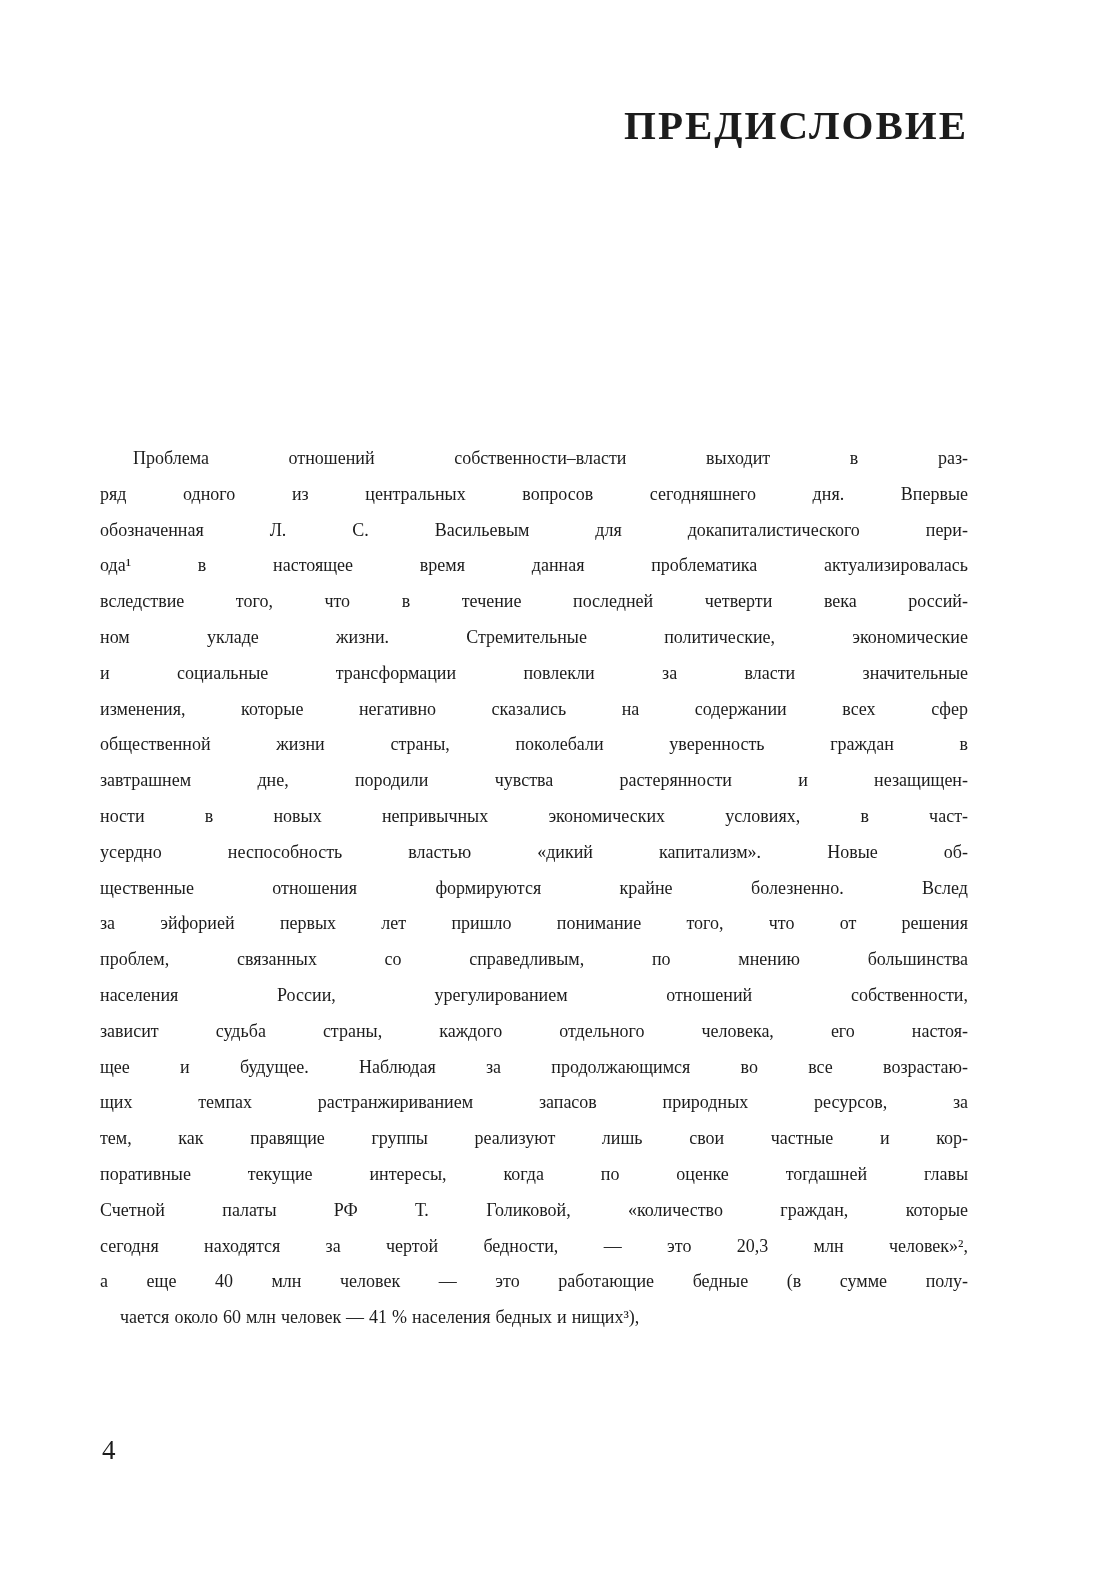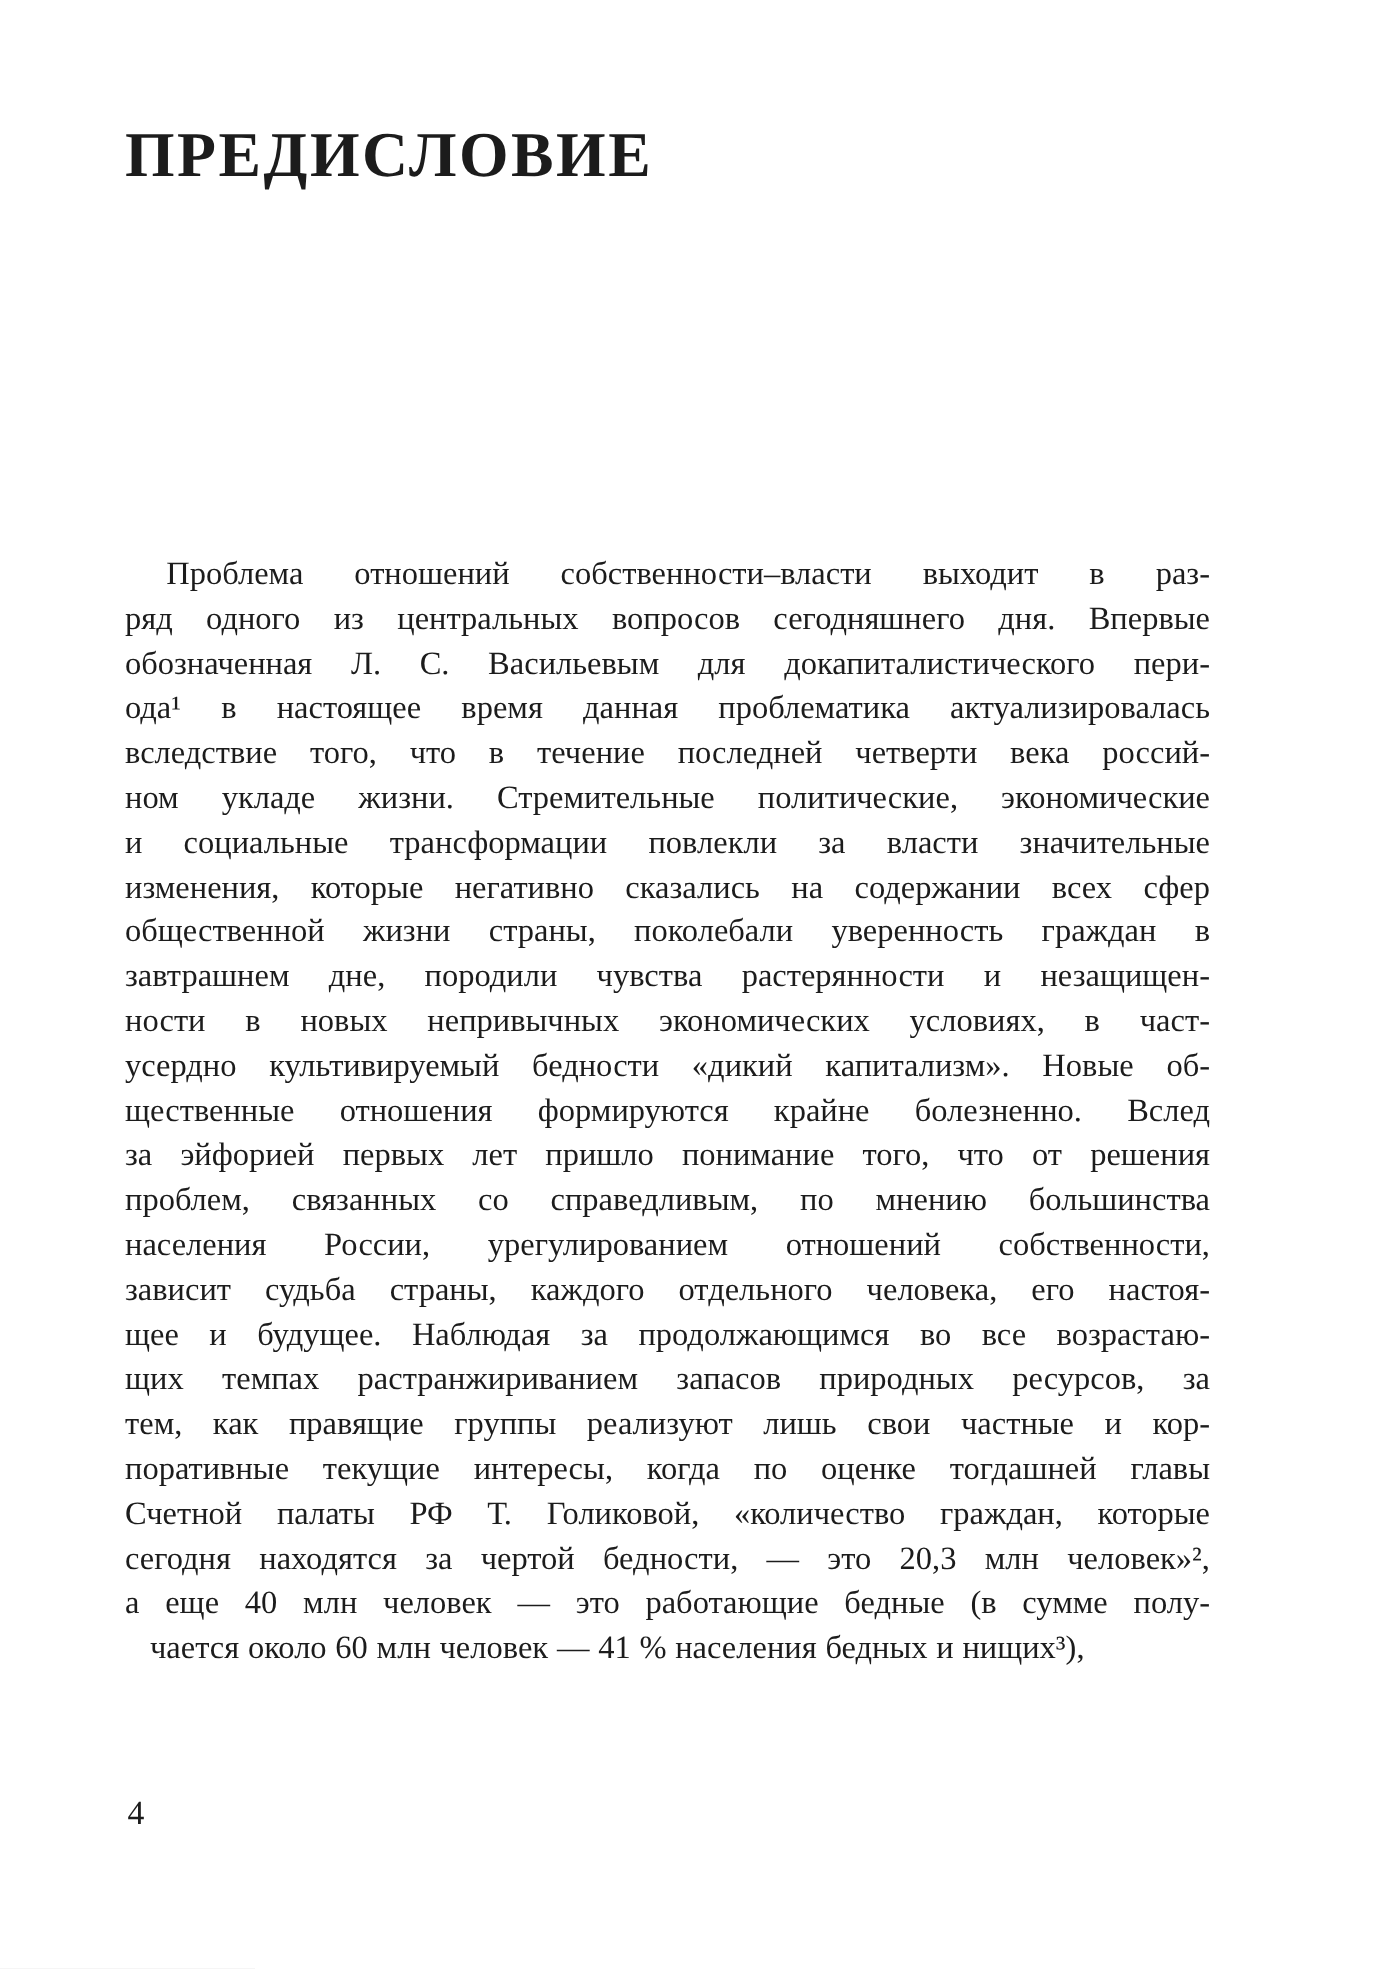--- a/index.html
+++ b/index.html
@@ -16,33 +16,33 @@
     font-family: "Liberation Serif", "DejaVu Serif", serif;
     color: #1c1c1c;
     overflow: hidden;
   }
   .page-title {
     position: absolute;
     top: 101px;
     left: 100px;
     width: 868px;
     margin: 0;
-    text-align: left;
-    font-size: 51px;
+    text-align: right;
+    font-size: 41px;
     line-height: 48px;
     font-weight: bold;
     letter-spacing: 2px;
     white-space: nowrap;
   }
   .paragraph {
     position: absolute;
     top: 441px;
     left: 100px;
     width: 868px;
-    font-size: 26px;
+    font-size: 18px;
     line-height: 35.8px;
   }
   .paragraph .line {
     text-align: justify;
     text-align-last: justify;
     word-spacing: 0.5px;
   }
   .paragraph .line:first-child {
     text-indent: 33px;
   }
@@ -69,21 +69,21 @@
       <div class="line">ряд одного из центральных вопросов сегодняшнего дня. Впервые</div>
       <div class="line">обозначенная Л. С. Васильевым для докапиталистического пери-</div>
       <div class="line">ода¹ в настоящее время данная проблематика актуализировалась</div>
       <div class="line">вследствие того, что в течение последней четверти века россий-</div>
       <div class="line">ном укладе жизни. Стремительные политические, экономические</div>
       <div class="line">и социальные трансформации повлекли за власти значительные</div>
       <div class="line">изменения, которые негативно сказались на содержании всех сфер</div>
       <div class="line">общественной жизни страны, поколебали уверенность граждан в</div>
       <div class="line">завтрашнем дне, породили чувства растерянности и незащищен-</div>
       <div class="line">ности в новых непривычных экономических условиях, в част-</div>
-      <div class="line">усердно культивируемый бедности «дикий капитализм». Новые об-</div>
+      <div class="line">усердно неспособность властью «дикий капитализм». Новые об-</div>
       <div class="line">щественные отношения формируются крайне болезненно. Вслед</div>
       <div class="line">за эйфорией первых лет пришло понимание того, что от решения</div>
       <div class="line">проблем, связанных со справедливым, по мнению большинства</div>
       <div class="line">населения России, урегулированием отношений собственности,</div>
       <div class="line">зависит судьба страны, каждого отдельного человека, его настоя-</div>
       <div class="line">щее и будущее. Наблюдая за продолжающимся во все возрастаю-</div>
       <div class="line">щих темпах растранжириванием запасов природных ресурсов, за</div>
       <div class="line">тем, как правящие группы реализуют лишь свои частные и кор-</div>
       <div class="line">поративные текущие интересы, когда по оценке тогдашней главы</div>
       <div class="line">Счетной палаты РФ Т. Голиковой, «количество граждан, которые</div>

